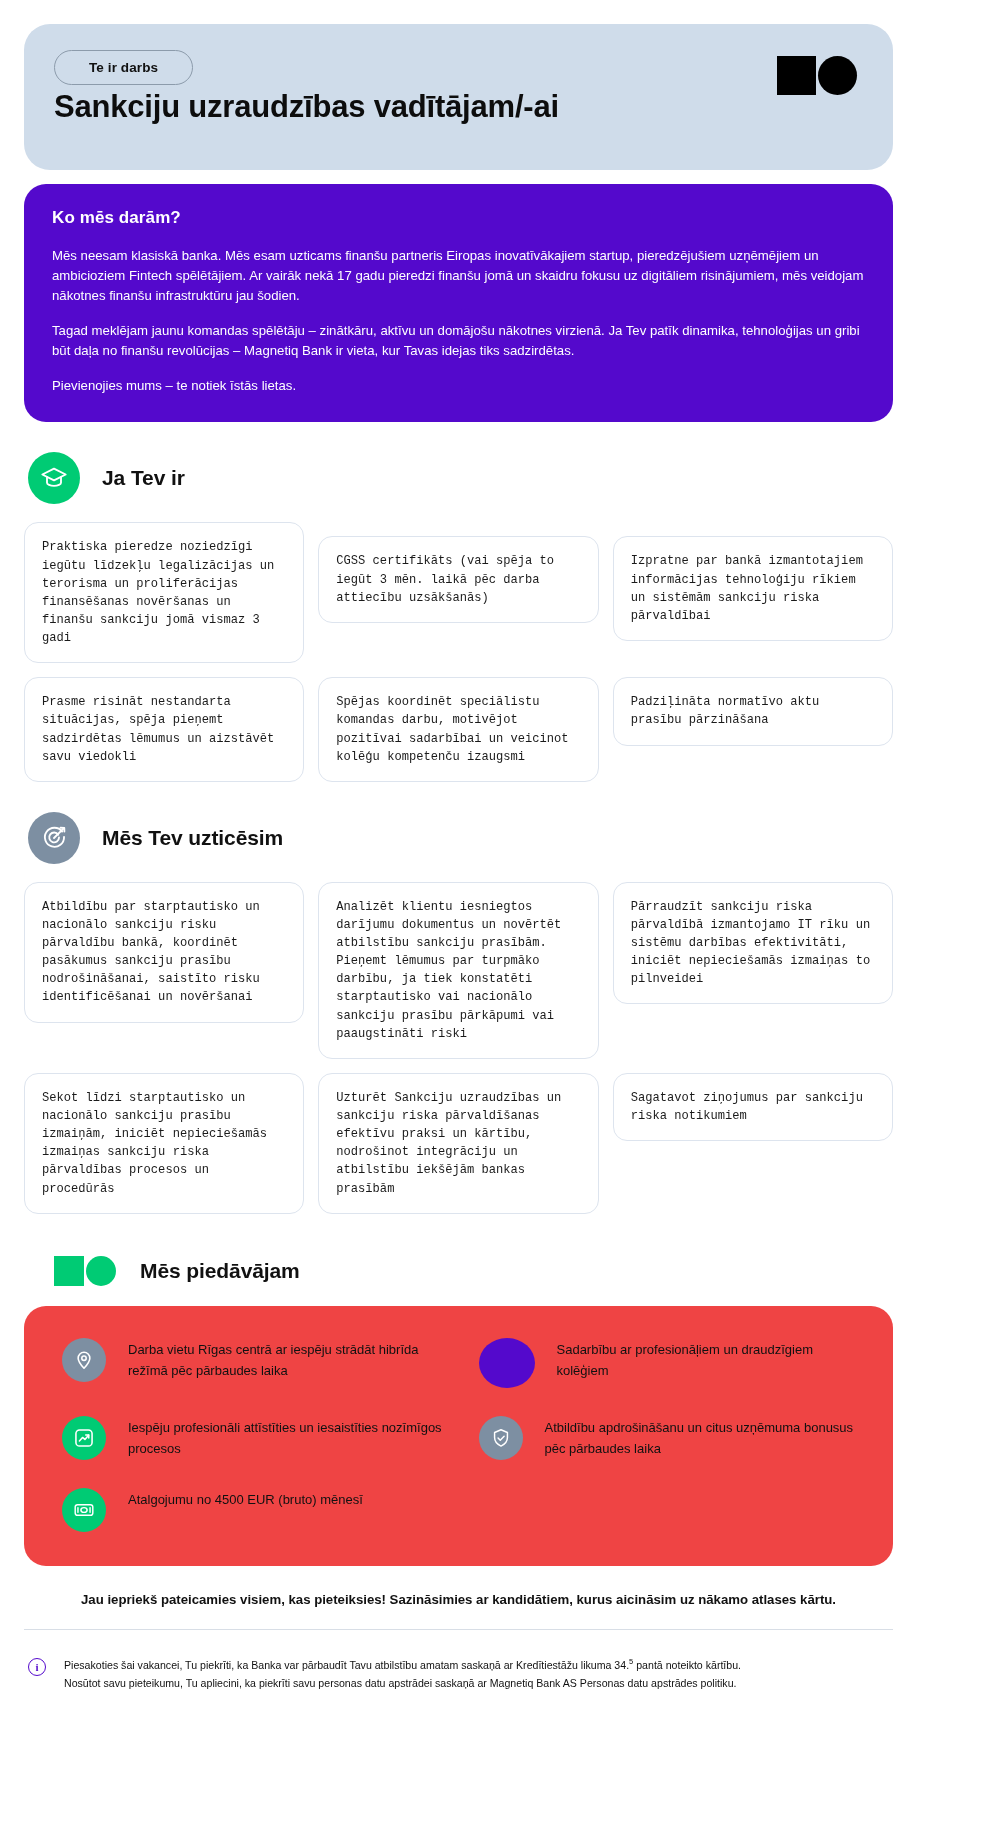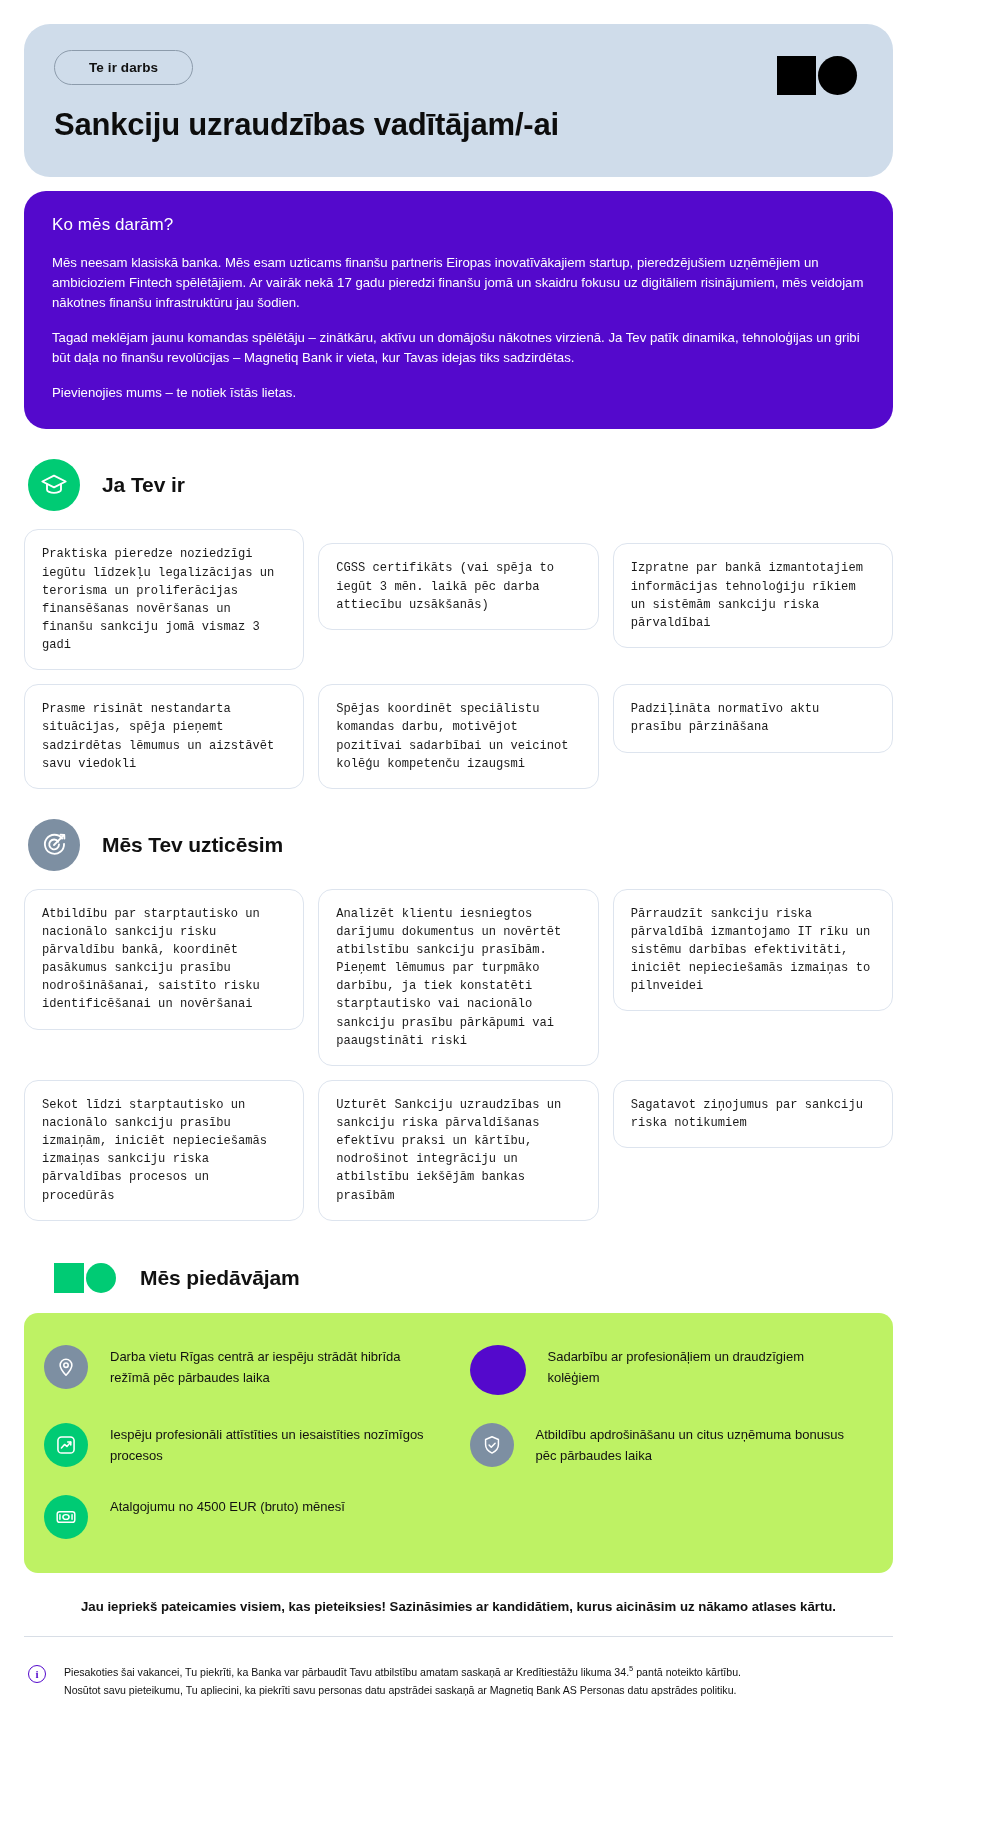--- a/index.html
+++ b/index.html
@@ -27,21 +27,21 @@
     border: 1px solid #8c9bab;
     border-radius: 999px;
     padding: 9px 34px;
     font-size: 13.5px;
     font-weight: 700;
     letter-spacing: .1px;
     color: #111;
     background: transparent;
   }
   .hero-title {
-    margin-top: 22px;
+    margin-top: 4px;
     font-size: 31px;
     font-weight: 700;
     letter-spacing: -0.2px;
     color: #0d0d0d;
   }
   .logo-mark {
     position: absolute;
     top: 32px;
     right: 36px;
     display: flex;
@@ -53,21 +53,21 @@
   
   .purple {
     margin-top: 14px;
     background: #5409cc;
     border-radius: 22px;
     padding: 24px 28px 26px 28px;
     color: #ffffff;
   }
   .purple h2 {
     font-size: 17px;
-    font-weight: 400;
+    font-weight: 700;
     margin-bottom: 18px;
     letter-spacing: .1px;
   }
   .purple p {
     font-size: 13.2px;
     line-height: 1.52;
     margin-bottom: 15px;
   }
   .purple p:last-child { margin-bottom: 0; }
 
@@ -108,23 +108,23 @@
     padding: 15px 17px;
     font-size: 12.1px;
     line-height: 1.5;
     color: #1a1a1a;
     background: #fff;
   }
   .grid-rowA { margin-bottom: 14px; }
 
   
   .benefits {
-    background: #bef264;
-    border-radius: 14px;
-    padding: 30px 34px 34px 20px;
+    background: #ef4444;
+    border-radius: 22px;
+    padding: 30px 34px 34px 38px;
     display: grid;
     grid-template-columns: 1fr 1fr;
     column-gap: 36px;
     row-gap: 26px;
   }
   .benefit {
     display: flex;
     align-items: flex-start;
     gap: 22px;
   }

